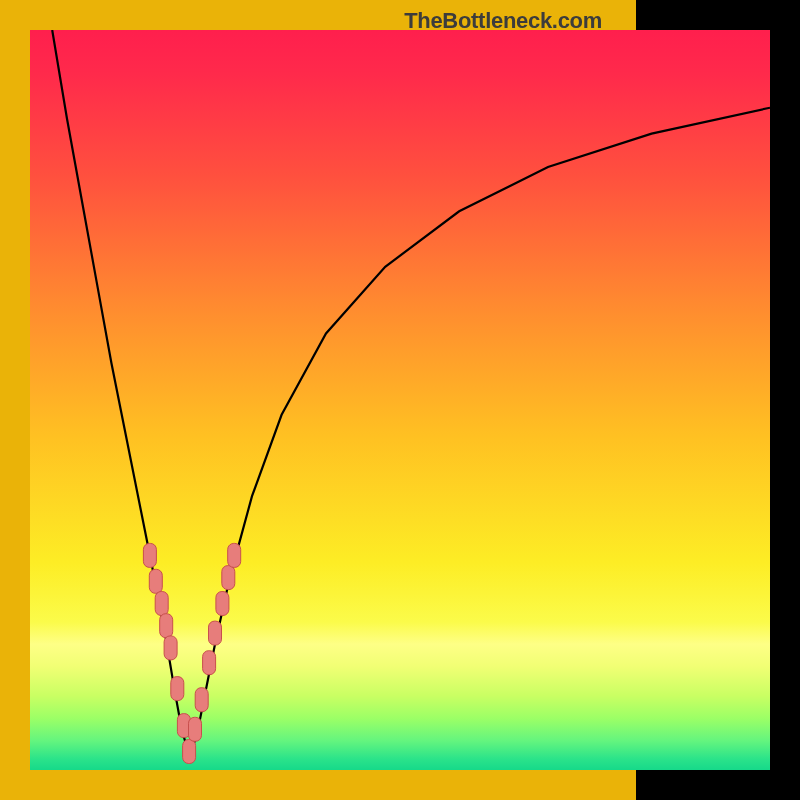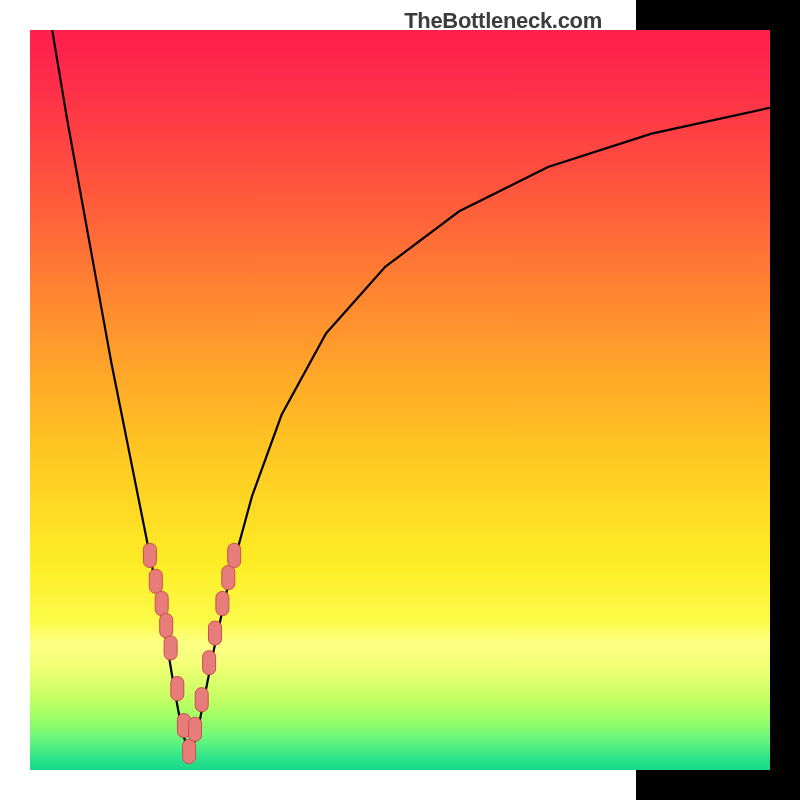--- a/index.html
+++ b/index.html
@@ -8,21 +8,21 @@
     width: 800px;
     height: 800px;
     overflow: hidden;
     background: #000;
     font-family: Arial, Helvetica, sans-serif;
   }
   .frame {
     position: relative;
     width: 636px;
     height: 800px;
-    background: #ffffff;
+    background: #eab308;
   }
   .plot-area {
     position: absolute;
     left: 30px;
     top: 30px;
     width: 740px;
     height: 740px;
     overflow: hidden;
   }
   

